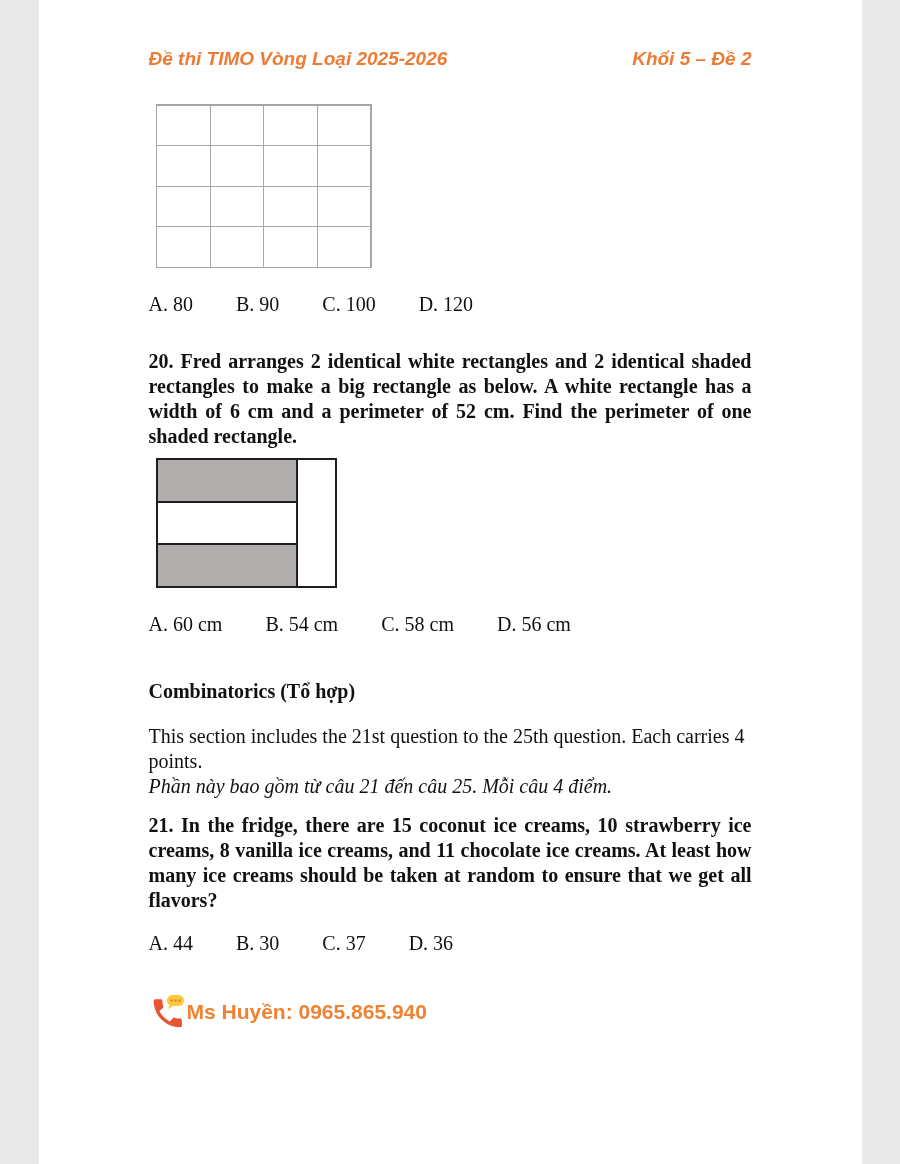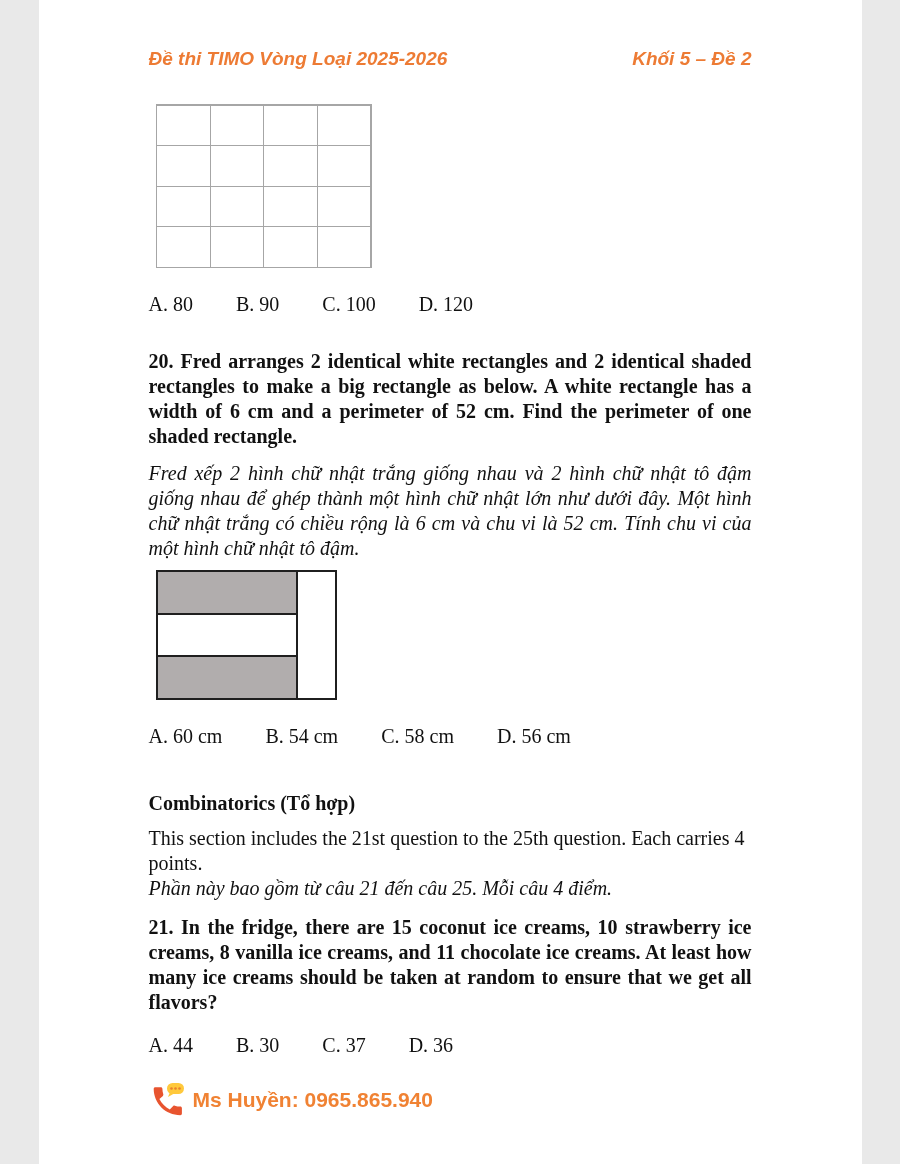--- a/index.html
+++ b/index.html
@@ -58,25 +58,25 @@
   }
   .rect-left{width:140px;border-right:2px solid var(--figure-border);display:flex;flex-direction:column;}
   .strip{flex:1;}
   .strip.shaded{background:var(--shaded-gray);}
   .strip.divider{border-bottom:2px solid var(--figure-border);}
   .rect-right{flex:1;background:#fff;}
   
   .section-heading{
     margin-top:42px;font-weight:bold;font-size:20px;line-height:25px;
   }
-  .section-text-en{margin-top:10px;font-size:20px;line-height:25px;}
+  .section-text-en{margin-top:20px;font-size:20px;line-height:25px;}
   .section-text-vi{font-style:italic;font-size:20px;line-height:25px;}
   
   .footer{
-    margin-top:24px;display:flex;align-items:center;gap:6px;
+    margin-top:38px;display:flex;align-items:center;
     font-family:"Liberation Sans","DejaVu Sans",sans-serif;
     font-weight:bold;font-size:21px;color:var(--footer-orange);
   }
   .phone-icon{width:38px;height:36px;flex:none;}
 </style>
 </head>
 <body>
 
 <div class="page">
 
@@ -105,21 +105,20 @@
   </div>
 
   <div class="options q19">
     <span>A. 80</span>
     <span>B. 90</span>
     <span>C. 100</span>
     <span>D. 120</span>
   </div>
 
   <div class="para-bold">20. Fred arranges 2 identical white rectangles and 2 identical shaded rectangles to make a big rectangle as below. A white rectangle has a width of 6 cm and a perimeter of 52 cm. Find the perimeter of one shaded rectangle.</div>
-  <div class="para-italic">Fred xếp 2 hình chữ nhật trắng giống nhau và 2 hình chữ nhật tô đậm giống nhau để ghép thành một hình chữ nhật lớn như dưới đây. Một hình chữ nhật trắng có chiều rộng là 6 cm và chu vi là 52 cm. Tính chu vi của một hình chữ nhật tô đậm.</div>
 
   <div class="rect-figure">
     <div class="rect-left">
       <div class="strip shaded divider"></div>
       <div class="strip divider"></div>
       <div class="strip shaded"></div>
     </div>
     <div class="rect-right"></div>
   </div>
 

